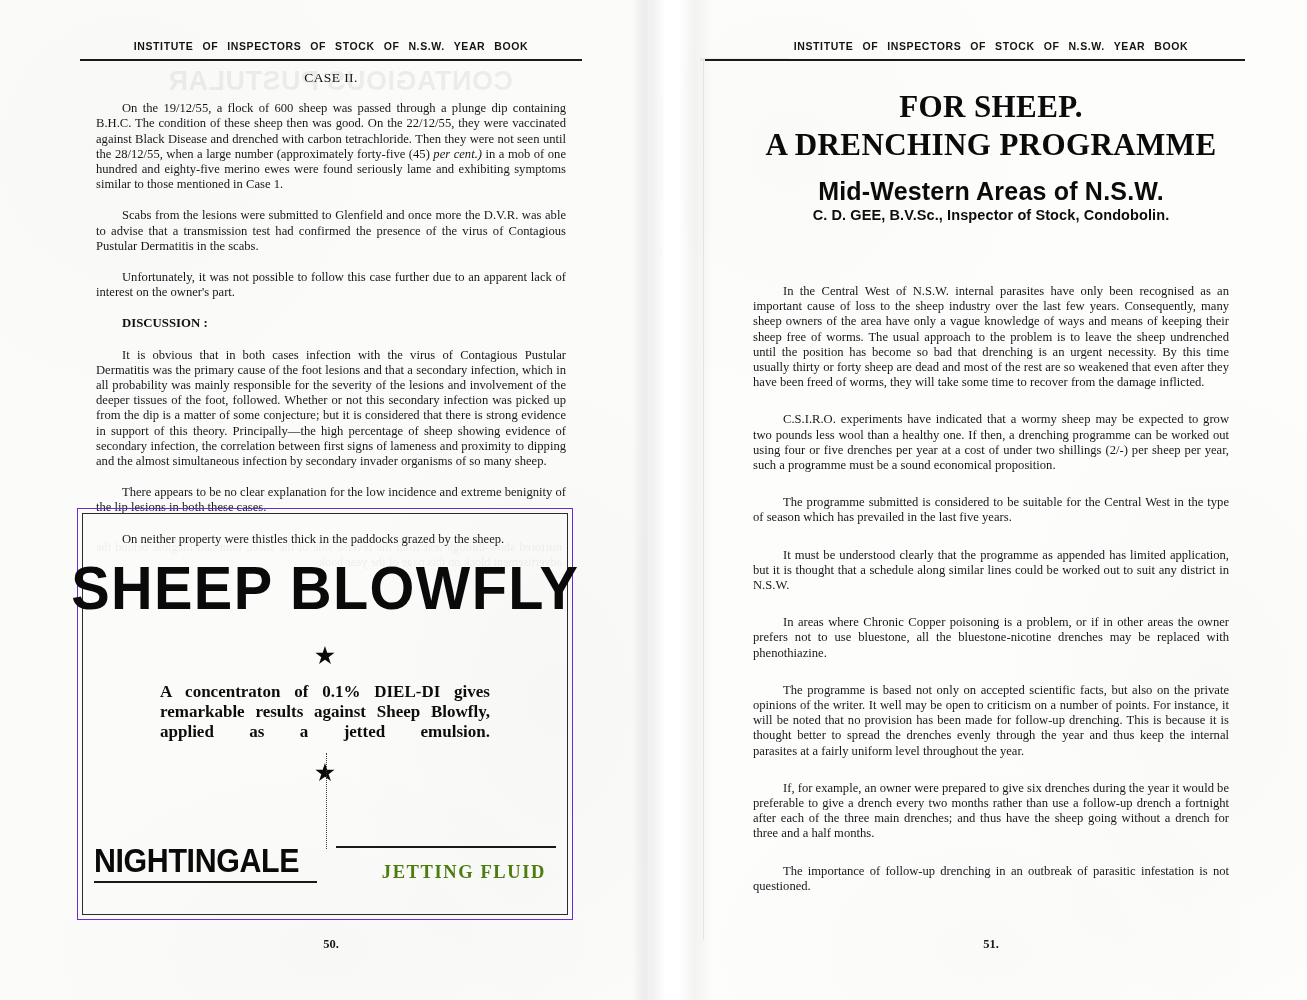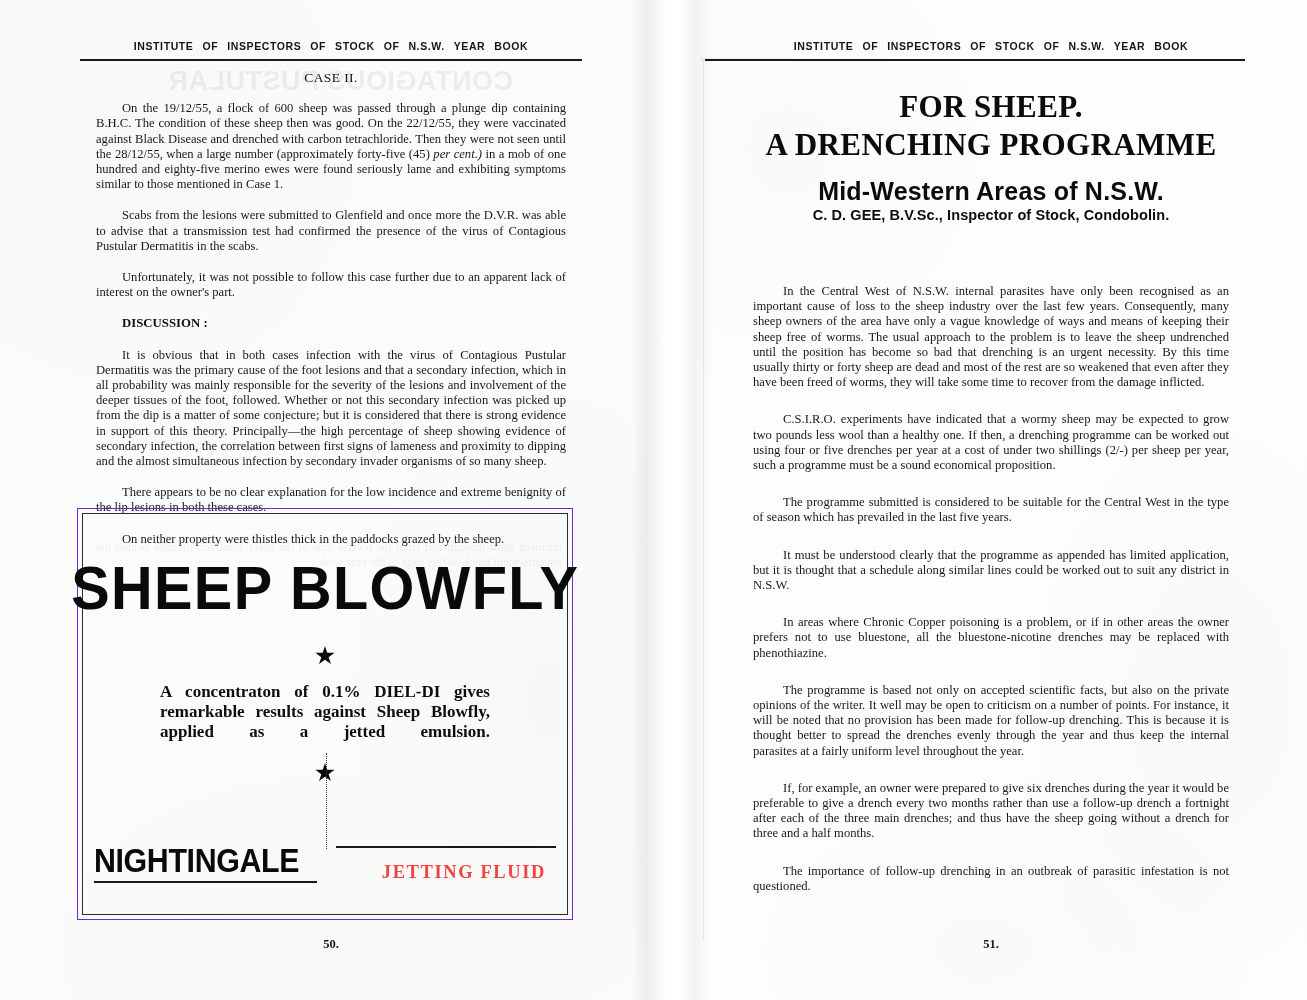--- a/index.html
+++ b/index.html
@@ -234,21 +234,21 @@
     height: 2px;
     background: #17191b;
     margin-top: 3px;
   }
   #ad-brand-left .ad-hr { width: 100%; }
   #ad-subtitle {
     font-family: "Liberation Serif", serif;
     font-weight: bold;
     font-size: 18.5px;
     letter-spacing: 1.6px;
-    color: #ef4444;
+    color: #4d7c0f;
     text-align: right;
     margin-top: 14px;
     padding-right: 10px;
   }
 
   
   .folio {
     position: absolute;
     font-family: "Liberation Serif", serif;
     font-weight: bold;

